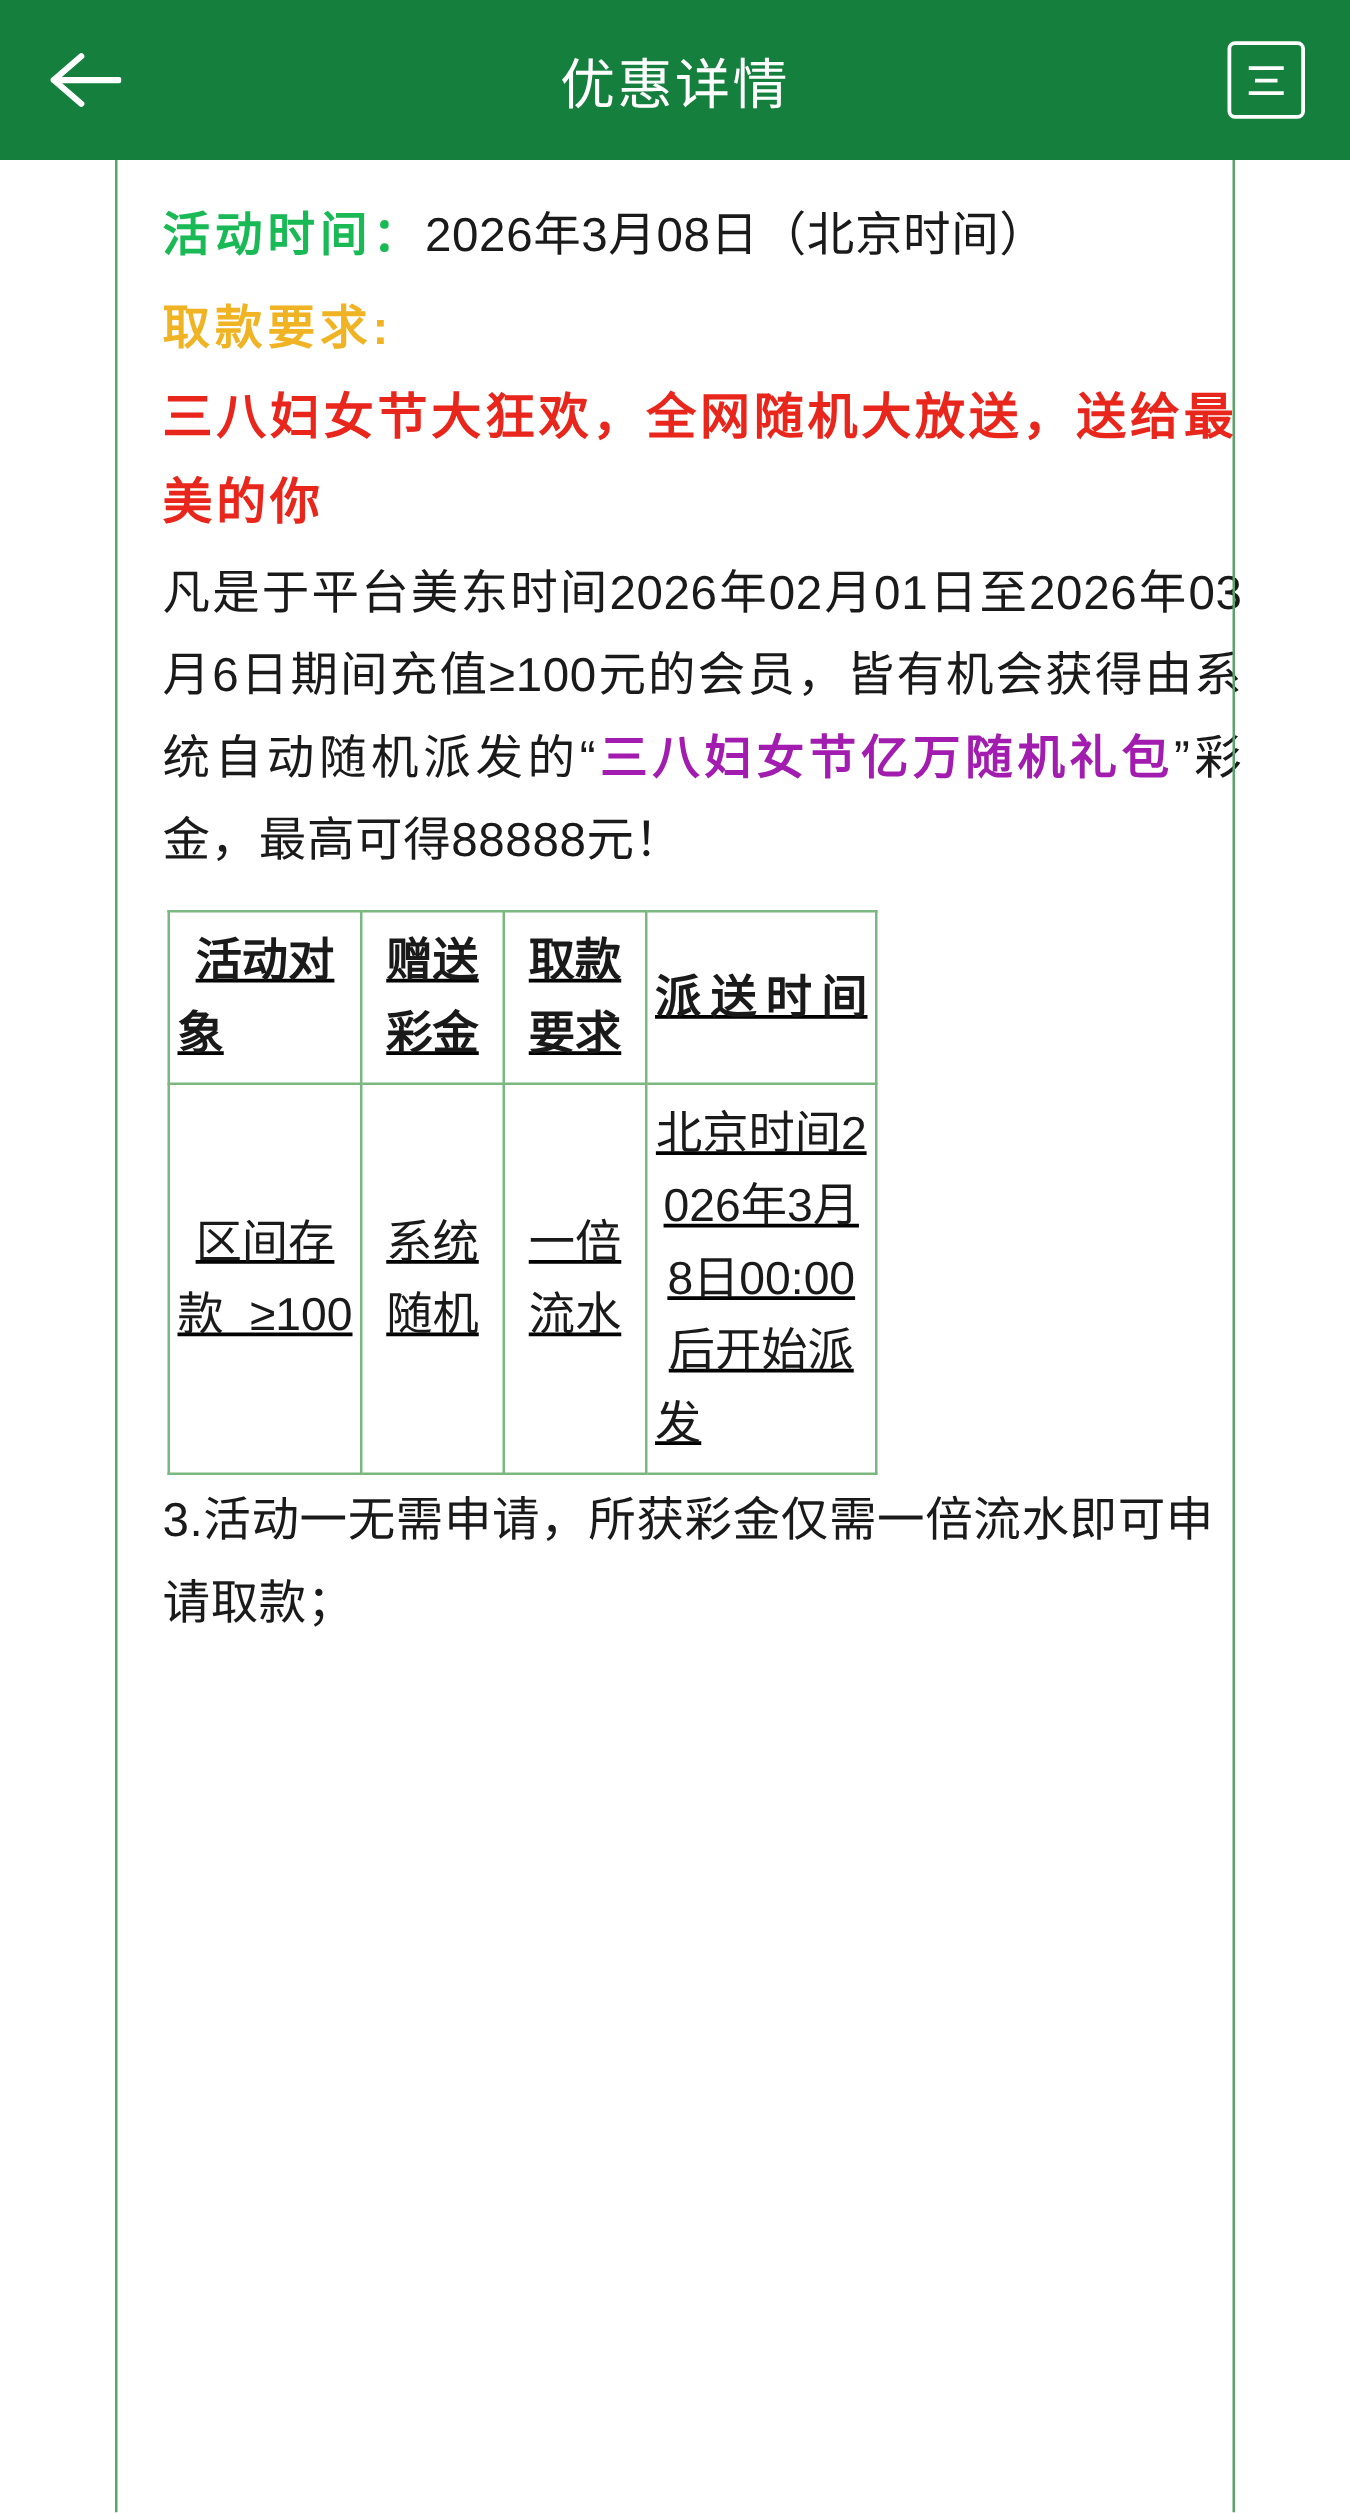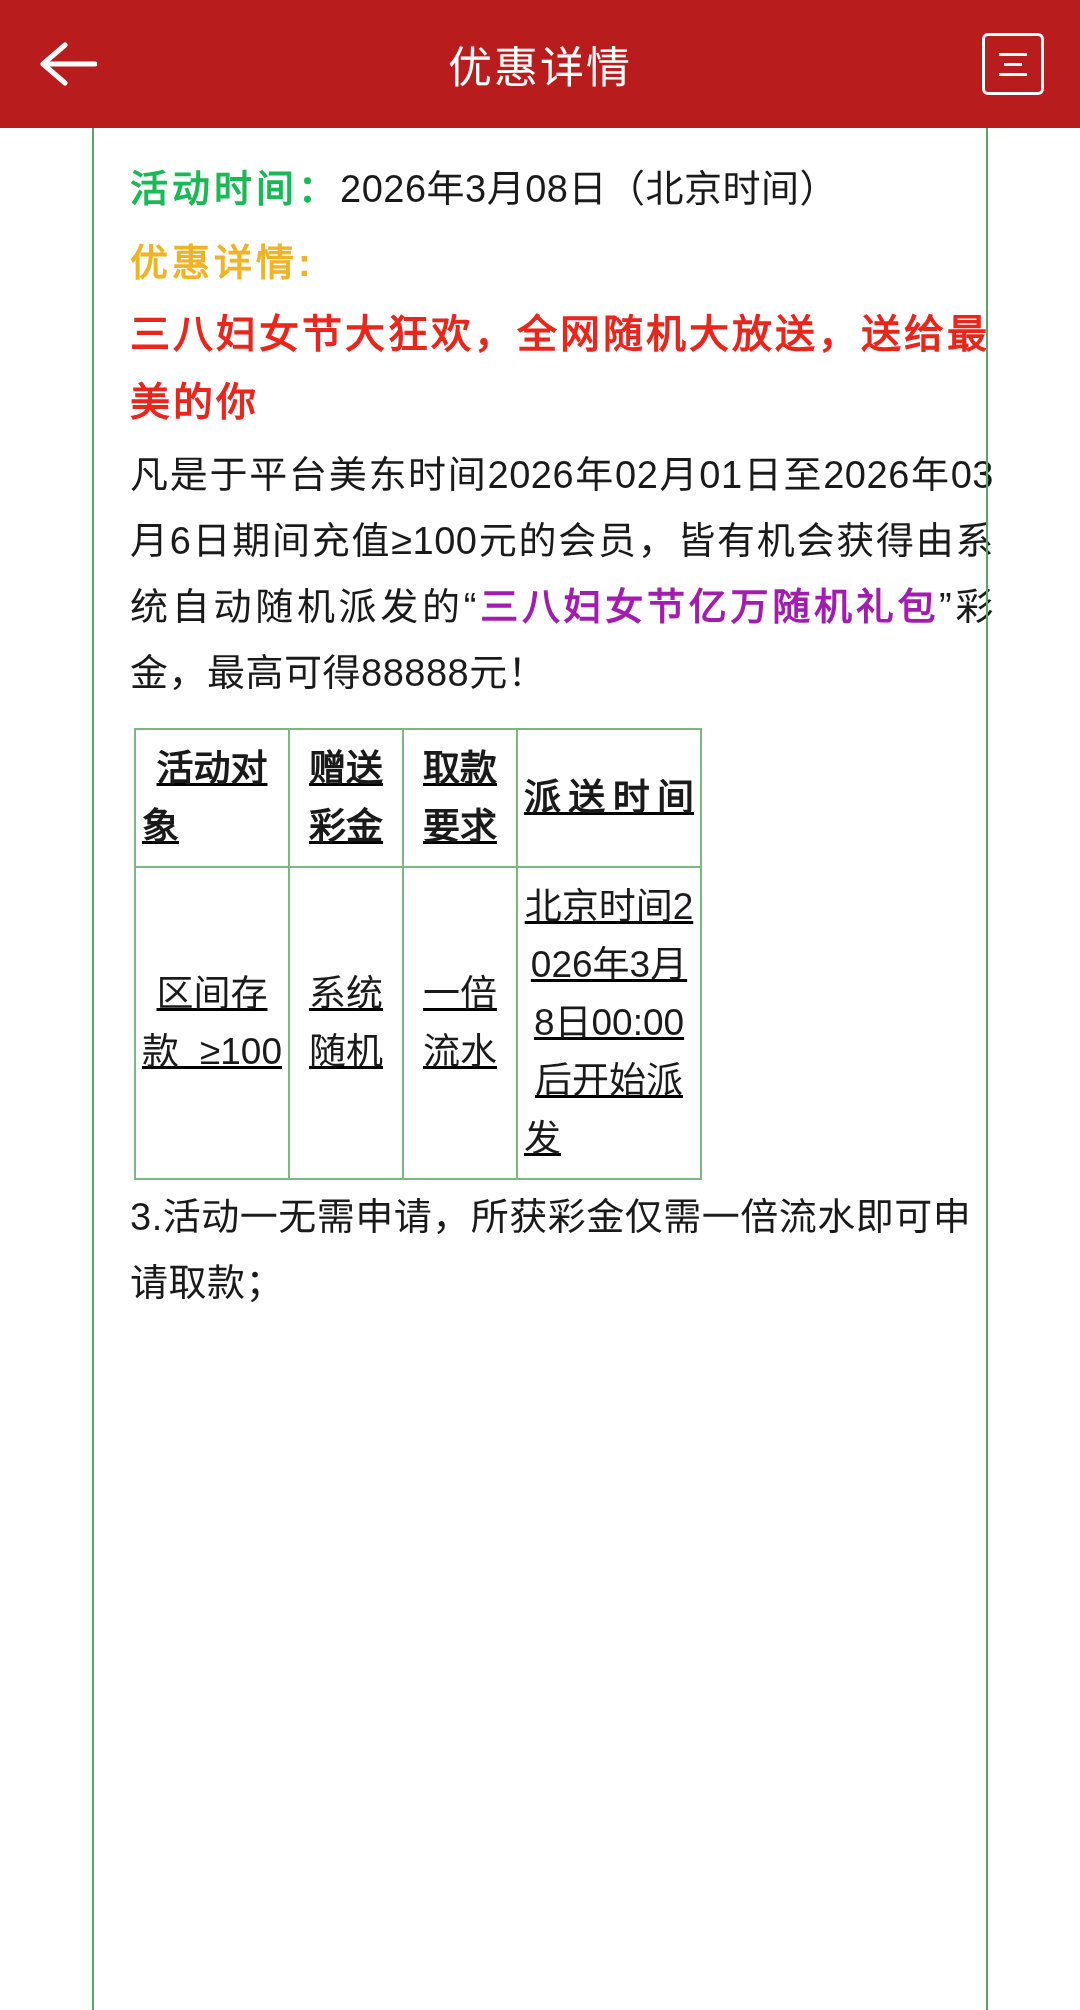--- a/index.html
+++ b/index.html
@@ -12,21 +12,21 @@
     height: 2010px;
     font-family: "Liberation Sans", "DejaVu Sans", sans-serif;
     overflow: hidden;
     position: relative;
   }
 
   
   .header {
     position: relative;
     height: 128px;
-    background: #b91c1c;
+    background: #15803d;
     display: flex;
     align-items: center;
     justify-content: center;
   }
   .header-title {
     color: #ffffff;
     font-size: 44px;
     letter-spacing: 2px;
     font-weight: 400;
   }
@@ -166,21 +166,21 @@
   <div class="rule left"></div>
   <div class="rule right"></div>
 
   <div class="article">
 
     <p class="p-time">
       <span class="lbl-green">活动时间：</span><span class="body-txt">2026年3月08日（北京时间）</span>
     </p>
 
     <p class="p-label-content">
-      <span class="lbl-gold">优惠详情:</span>
+      <span class="lbl-gold">取款要求:</span>
     </p>
 
     <p class="p-slogan red-txt">三八妇女节大狂欢，全网随机大放送，送给最美的你</p>
 
     <p class="p-desc">
       <span class="body-txt">凡是于平台美东时间2026年02月01日至2026年03月6日期间充值≥100元的会员，皆有机会获得由系统自动随机派发的“</span><span class="hl-red">三八妇女节亿万随机礼包</span><span class="body-txt">”彩金，最高可得88888元！</span>
     </p>
 
     <table class="promo">
       <tbody>

